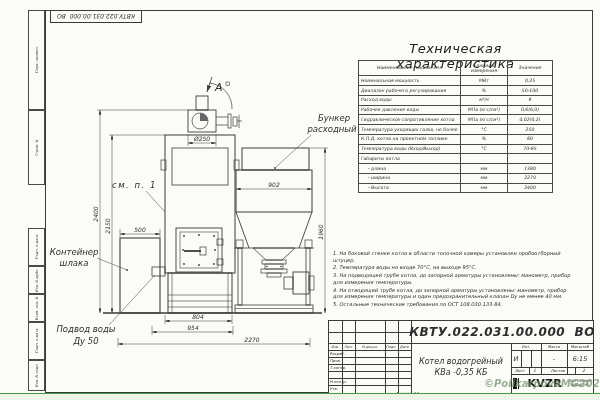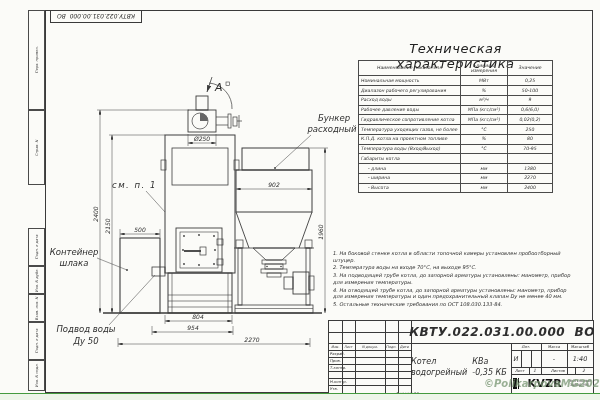--- a/index.html
+++ b/index.html
@@ -28,21 +28,21 @@
   
   .notes{position:absolute;left:333px;top:250px;width:238px;font-size:5.1px;
          font-style:italic;line-height:1.32;color:#2e2e2e;}
   .notes p{margin:0 0 1px 0;}
   
   .tb{position:absolute;left:328px;top:320px;width:264px;height:72px;border:1.3px solid #3a3a3a;
       background:#fbfbf8;box-sizing:content-box;}
   .tl{position:absolute;background:#3a3a3a;}
   .tb .cell{position:absolute;display:flex;align-items:center;justify-content:center;font-style:italic;}
   .desig{left:82px;top:0;width:182px;height:22px;font-size:12px;font-weight:bold;white-space:pre;letter-spacing:0.5px;}
-  .pname{left:82px;top:22px;width:100px;height:50px;flex-direction:row;font-size:8px;line-height:1.35;}
+  .pname{left:82px;top:22px;width:100px;height:50px;flex-direction:column;font-size:8px;line-height:1.35;}
   .f34{font-size:3.4px;}.f38{font-size:3.8px;}.f45{font-size:4.5px;}.f65{font-size:6.5px;}
   .rowlbl{position:absolute;left:1px;width:25px;height:7px;font-size:3.8px;font-style:italic;
           display:flex;align-items:center;}
   .logo{left:182px;top:53px;width:82px;height:19px;display:flex;align-items:center;justify-content:center;gap:8px;}
   .logo .bars{display:flex;gap:0.8px;}
   .logo .bars i{display:block;width:1.6px;height:11px;background:#111;}
   .logo .kv{font-size:11px;font-weight:bold;font-style:normal;letter-spacing:0.3px;color:#111;}
   .logo .sub{display:flex;flex-direction:column;font-size:3.2px;font-style:normal;line-height:1.2;color:#222;}
   .fmt{position:absolute;left:396px;top:391px;font-size:4px;font-style:italic;color:#444;}
   
@@ -377,21 +377,21 @@
     <div class="rowlbl" style="top:36px;">Пров.</div>
     <div class="rowlbl" style="top:43px;">Т.контр.</div>
     <div class="rowlbl" style="top:57px;">Н.контр.</div>
     <div class="rowlbl" style="top:64px;">Утв.</div>
 
     <div class="cell f38" style="left:182px;top:22px;width:30px;height:7px;">Лит.</div>
     <div class="cell f38" style="left:212px;top:22px;width:26px;height:7px;">Масса</div>
     <div class="cell f38" style="left:238px;top:22px;width:26px;height:7px;">Масштаб</div>
     <div class="cell f65" style="left:182px;top:29px;width:10px;height:17px;">И</div>
     <div class="cell f65" style="left:212px;top:29px;width:26px;height:17px;">-</div>
-    <div class="cell f65" style="left:238px;top:29px;width:26px;height:17px;">1:40</div>
+    <div class="cell f65" style="left:238px;top:29px;width:26px;height:17px;">6:15</div>
 
     <div class="cell f38" style="left:182px;top:46px;width:18px;height:7px;">Лист</div>
     <div class="cell f45" style="left:200px;top:46px;width:12px;height:7px;">1</div>
     <div class="cell f38" style="left:212px;top:46px;width:34px;height:7px;">Листов</div>
     <div class="cell f45" style="left:246px;top:46px;width:18px;height:7px;">2</div>
 
     <div class="cell logo">
       <span class="bars">
           <i></i>
           <i></i>

